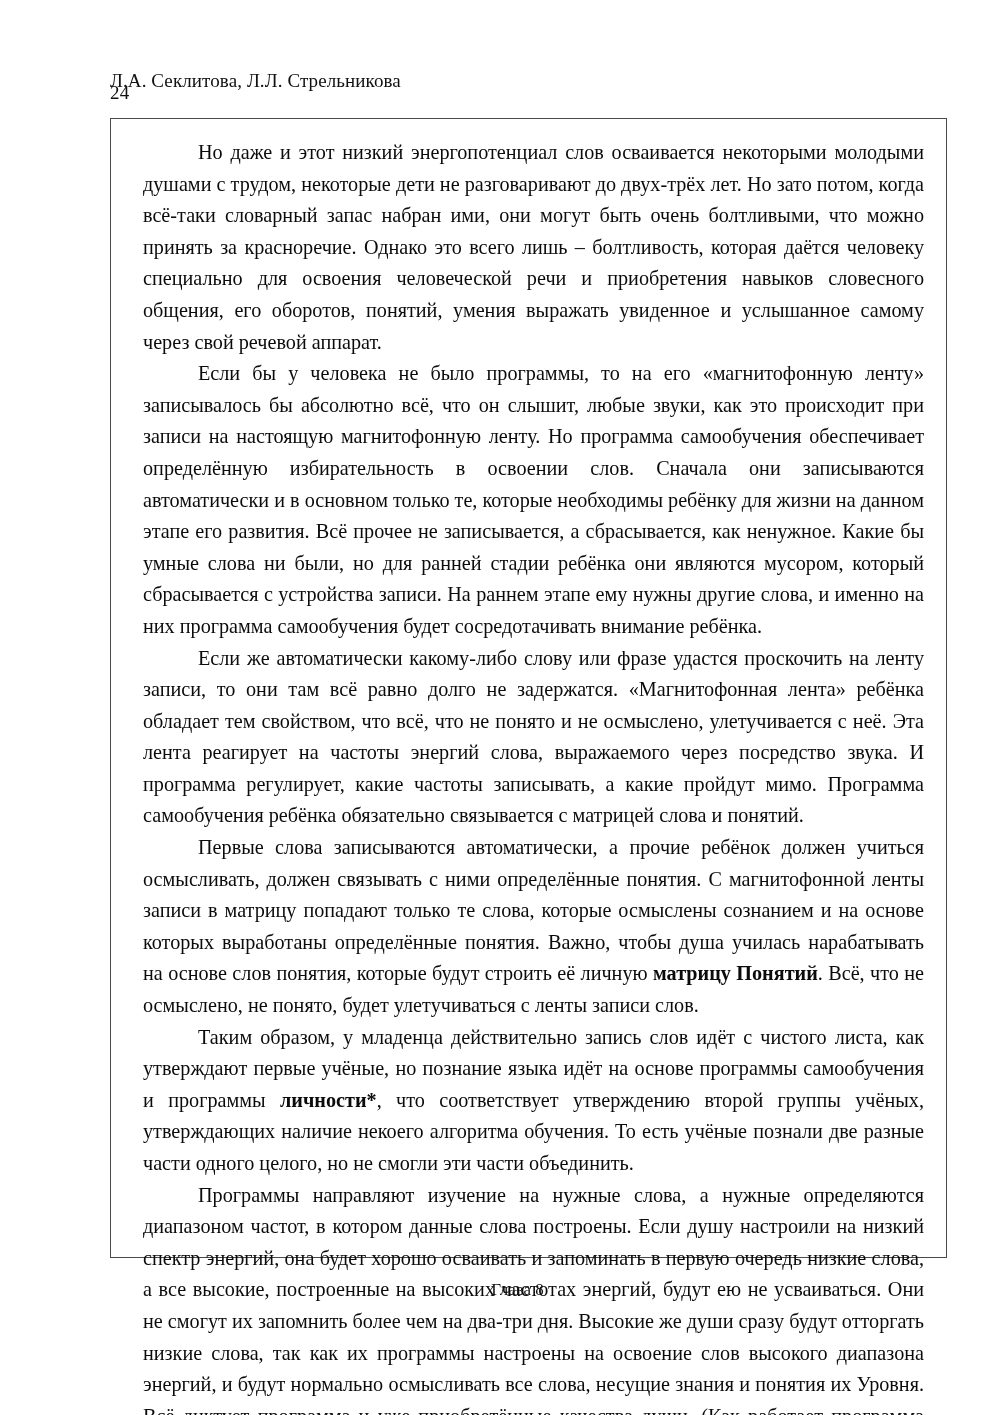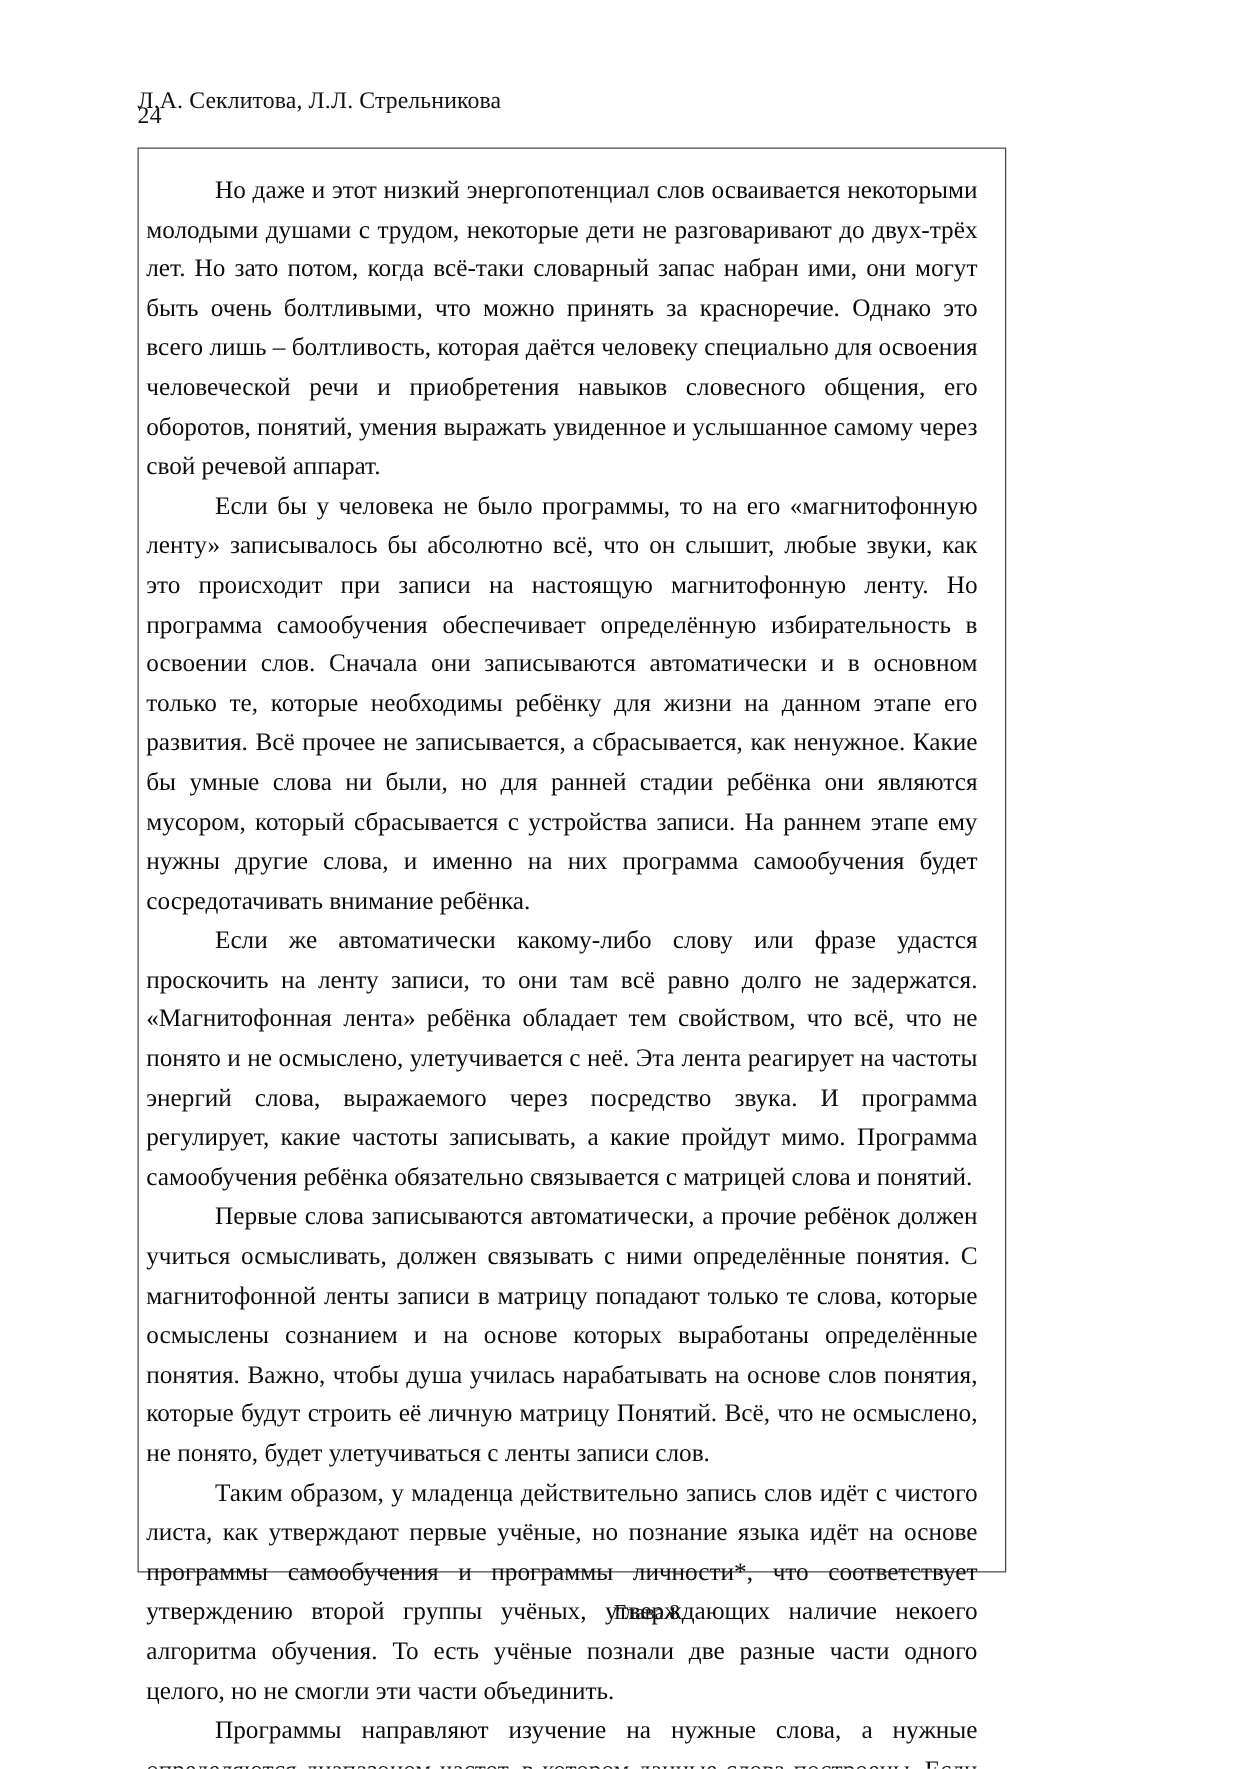--- a/index.html
+++ b/index.html
@@ -54,26 +54,26 @@
     line-height: 26px;
     letter-spacing: 0.1px;
     color: #111;
   }
 
   
   .text-frame {
     position: absolute;
     left: 110px;
     top: 118px;
-    width: 695px;
+    width: 837px;
     height: 1140px;
     box-sizing: border-box;
     border: 1.5px solid #4a4a4a;
     background: #ffffff;
-    padding: 18px 22px 10px 6px;
+    padding: 18px 22px 10px 32px;
   }
 
   .body-text {
     font-size: 20.2px;
     line-height: 31.6px;
     text-align: justify;
     text-justify: inter-word;
     color: #0b0b0b;
     hyphens: manual;
   }
@@ -82,21 +82,21 @@
     margin: 0 0 0 0;
     text-indent: 55px;
     text-align: justify;
   }
 
   .body-text p:last-child {
     margin-bottom: 0;
   }
 
   b, .bold {
-    font-weight: normal;
+    font-weight: bold;
   }
 
   
   .footer {
     position: absolute;
     left: 110px;
     top: 1278px;
     width: 815px;
     text-align: center;
     font-size: 17px;

